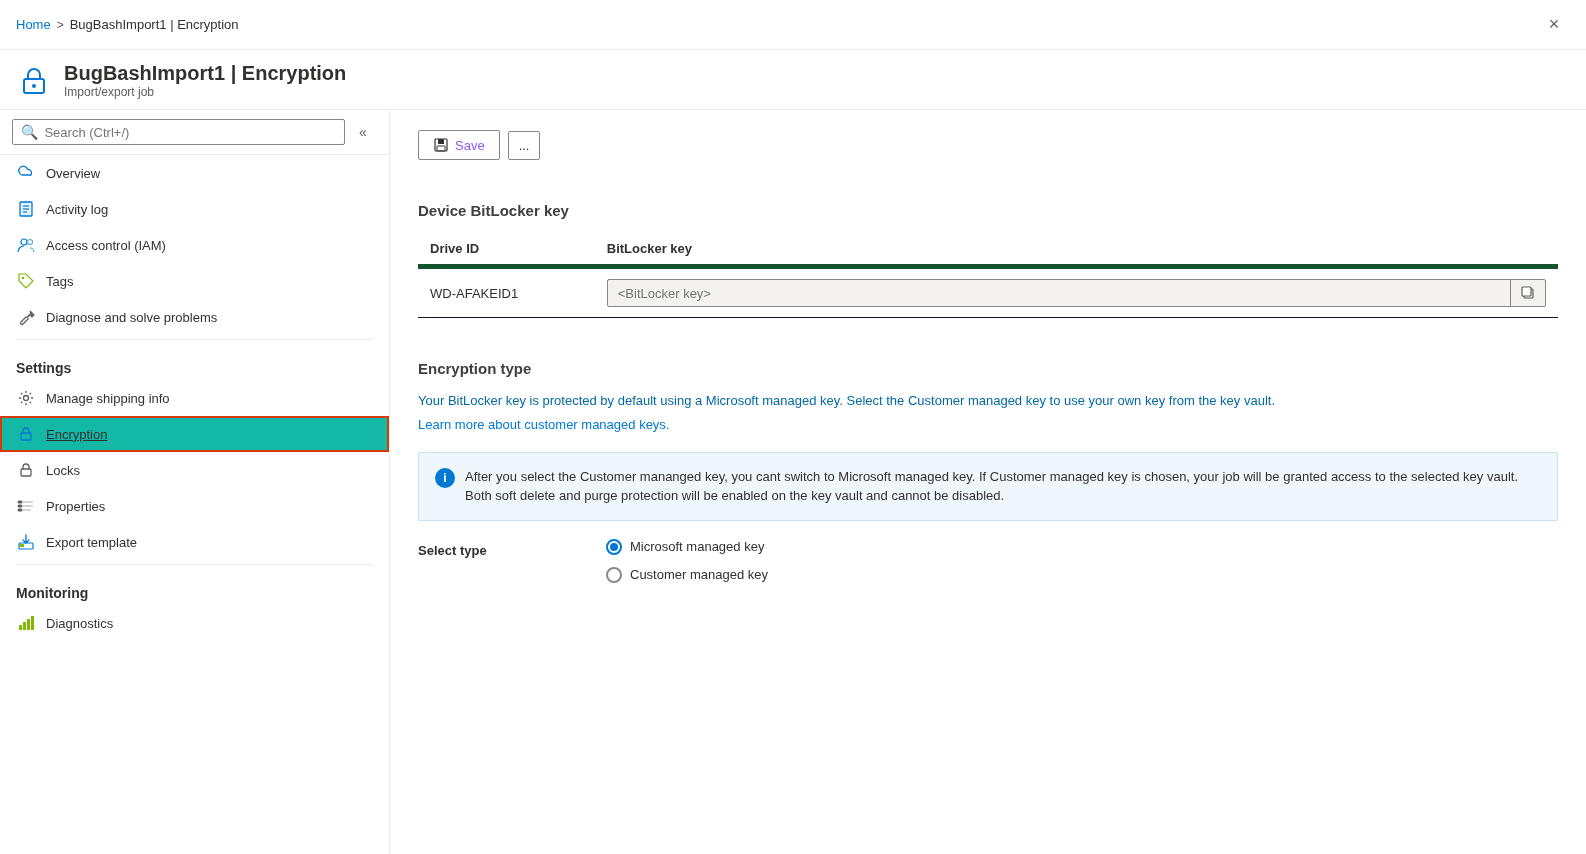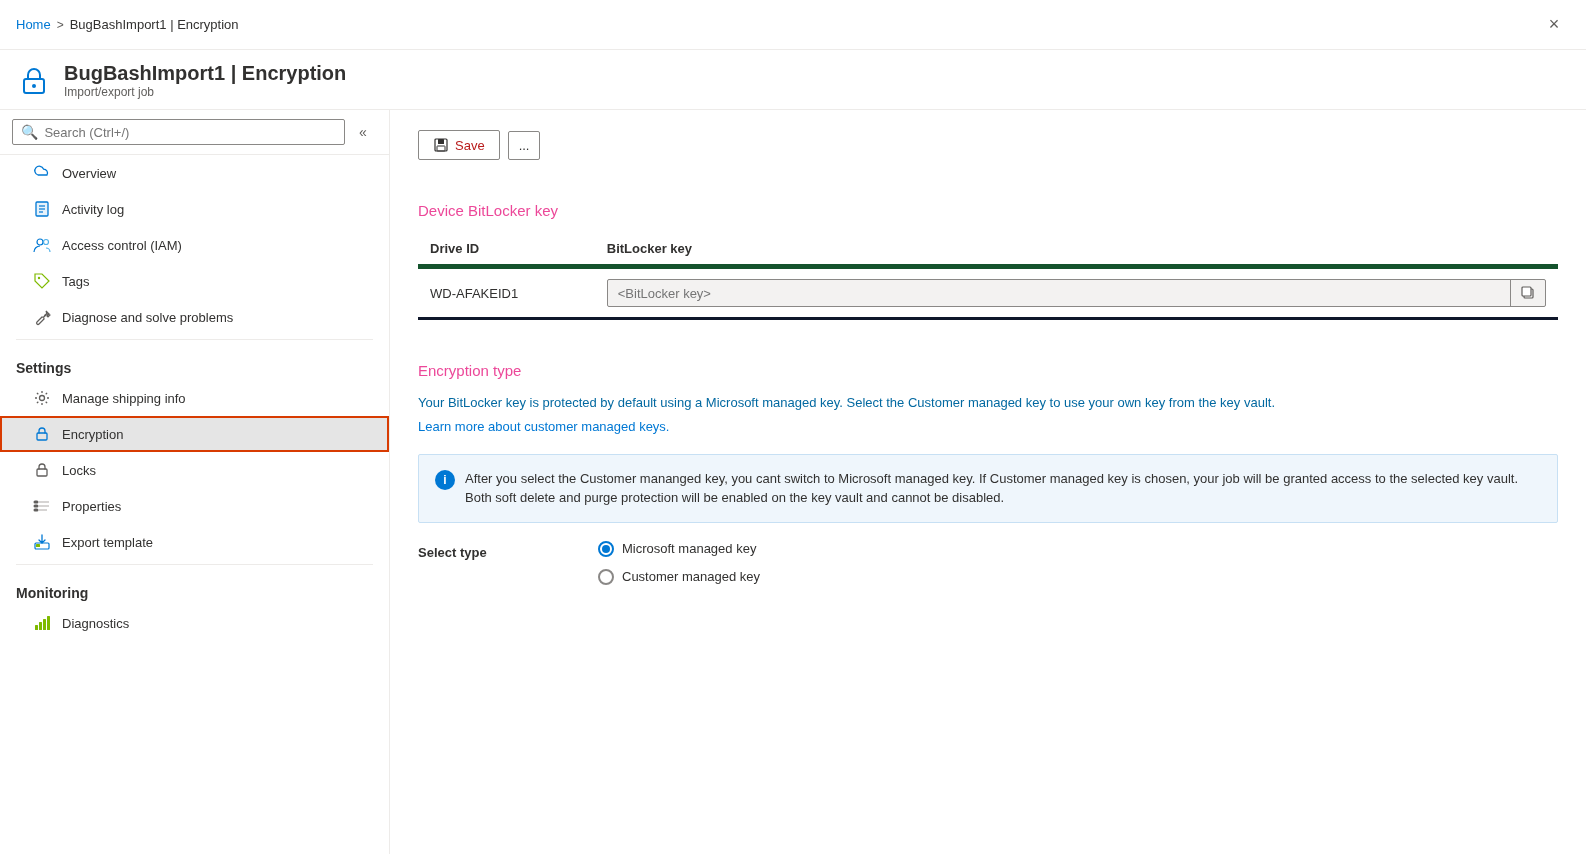--- a/index.html
+++ b/index.html
@@ -23,56 +23,56 @@
     .main-layout { display: flex; flex: 1; overflow: hidden; }
 
     
     .sidebar { width: 390px; background: #fff; border-right: 1px solid #edebe9; display: flex; flex-direction: column; overflow-y: auto; flex-shrink: 0; }
     .sidebar-search { padding: 8px 12px; border-bottom: 1px solid #edebe9; display: flex; align-items: center; gap: 4px; }
     .sidebar-search-input-wrap { flex: 1; display: flex; align-items: center; border: 1px solid #8a8886; border-radius: 2px; padding: 4px 8px; gap: 6px; background: #fff; }
     .sidebar-search-input { border: none; outline: none; font-size: 13px; width: 100%; color: #323130; }
     .sidebar-search-icon { color: #605e5c; font-size: 14px; }
     .collapse-btn { width: 28px; height: 28px; display: flex; align-items: center; justify-content: center; cursor: pointer; color: #605e5c; border: none; background: none; font-size: 14px; }
 
-    .nav-item { display: flex; align-items: center; gap: 10px; padding: 8px 32px; cursor: pointer; color: #323130; font-size: 13px; border: none; background: none; width: 100%; text-align: left; }
+    .nav-item { display: flex; align-items: center; gap: 10px; padding: 8px 16px; cursor: pointer; color: #323130; font-size: 13px; border: none; background: none; width: 100%; text-align: left; }
     .nav-item.active-selected { background: #eff6fc; outline: 1.5px solid #d83b01; }
     .nav-icon { width: 20px; height: 20px; display: flex; align-items: center; justify-content: center; flex-shrink: 0; }
     .section-header { padding: 16px 16px 4px 16px; font-size: 14px; font-weight: 700; color: #323130; }
     .section-divider { height: 1px; background: #edebe9; margin: 4px 16px; }
 
     
     .content { flex: 1; background: #fff; padding: 20px 28px; overflow-y: auto; }
     .toolbar { display: flex; align-items: center; gap: 8px; margin-bottom: 24px; }
-    .save-btn { display: flex; align-items: center; gap: 6px; padding: 6px 14px; border: 1px solid #8a8886; background: #fff; cursor: pointer; font-size: 13px; color: #b91c1c; border-radius: 2px; }
+    .save-btn { display: flex; align-items: center; gap: 6px; padding: 6px 14px; border: 1px solid #8a8886; background: #fff; cursor: pointer; font-size: 13px; color: #8b5cf6; border-radius: 2px; }
     .more-btn { padding: 6px 10px; border: 1px solid #8a8886; background: #fff; cursor: pointer; font-size: 13px; color: #323130; border-radius: 2px; }
 
-    .section-title { font-size: 15px; font-weight: 400; color: #ec4899; margin-bottom: 14px; margin-top: 42px; }
+    .section-title { font-size: 15px; font-weight: 700; color: #404040; margin-bottom: 14px; margin-top: 42px; }
 
     
     .bitlocker-table { width: 100%; border-collapse: collapse; margin-bottom: 28px; }
     .bitlocker-table th { text-align: left; font-size: 13px; font-weight: 600; padding: 8px 12px; border-bottom: 5px solid #14532d; color: #323130; }
-    .bitlocker-table td { padding: 10px 12px; border-bottom: 3px solid #0f172a; font-size: 13px; vertical-align: middle; }
+    .bitlocker-table td { padding: 10px 12px; border-bottom: 1px solid #0f172a; font-size: 13px; vertical-align: middle; }
     .bitlocker-input-wrap { display: flex; align-items: center; border: 1px solid #8a8886; background: #f3f2f1; border-radius: 2px; }
     .bitlocker-input { flex: 1; border: none; background: transparent; padding: 0 10px; font-size: 13px; color: #605e5c; outline: none; min-width: 550px; }
     .copy-btn { padding: 6px 10px; border: none; background: none; cursor: pointer; color: #605e5c; font-size: 15px; border-left: 1px solid #8a8886; }
 
     .encryption-type-section { margin-bottom: 20px; }
     .encryption-desc { font-size: 13px; color: #0369a1; line-height: 1.5; margin-bottom: 6px; }
     .learn-more-link { color: #0078d4; text-decoration: none; font-size: 13px; }
 
     
     .info-box { background: #eff6fc; border: 1px solid #c7e0f4; border-radius: 2px; padding: 14px 16px; margin: 18px 0; display: flex; align-items: flex-start; gap: 10px; }
     .info-icon { width: 20px; height: 20px; border-radius: 50%; background: #0078d4; color: #fff; display: flex; align-items: center; justify-content: center; font-size: 12px; font-weight: 700; flex-shrink: 0; margin-top: 1px; }
     .info-text { font-size: 13px; color: #323130; line-height: 1.5; }
 
     
     .select-type-section { display: flex; gap: 60px; align-items: flex-start; margin-top: 18px; }
     .select-type-label { font-size: 13px; font-weight: 600; color: #323130; min-width: 120px; padding-top: 4px; }
     .radio-group { display: flex; flex-direction: column; gap: 12px; }
-    .radio-item { display: flex; align-items: center; gap: 8px; font-size: 13px; cursor: pointer; }
+    .radio-item { display: flex; align-items: center; gap: 8px; font-size: 13px; cursor: pointer; margin-left: 8px; }
     .radio-circle { width: 16px; height: 16px; border-radius: 50%; border: 2px solid #8a8886; display: flex; align-items: center; justify-content: center; flex-shrink: 0; }
     .radio-circle.selected { border-color: #0078d4; }
     .radio-circle.selected::after { content: ''; width: 8px; height: 8px; border-radius: 50%; background: #0078d4; display: block; }
 
     
     svg { display: block; }
   </style>
 </head>
 <body>
 
@@ -168,21 +168,21 @@
     <button class="nav-item">
       <span class="nav-icon">
         <svg width="18" height="18" viewBox="0 0 18 18">
             <circle cx="9" cy="9" r="2.5" stroke="#605e5c" stroke-width="1.3" fill="none"></circle>
             <path d="M9 2v2M9 14v2M2 9h2M14 9h2M3.9 3.9l1.4 1.4M12.7 12.7l1.4 1.4M3.9 14.1l1.4-1.4M12.7 5.3l1.4-1.4" stroke="#605e5c" stroke-width="1.3"></path>
           </svg>
       </span>
       <span>Manage shipping info</span>
     </button>
 
-    <button class="nav-item active-selected" style="outline: 2px solid #d83b01; outline-offset: -2px; background: #e5e5e5;">
+    <button class="nav-item active-selected" style="outline: 2px solid #d83b01; outline-offset: -2px; background: #14b8a6; text-decoration: underline;">
       <span class="nav-icon">
         <svg width="18" height="18" viewBox="0 0 18 18">
             <rect x="4" y="8" width="10" height="7" rx="1" stroke="#0078d4" stroke-width="1.3" fill="none"></rect>
             <path d="M6 8V6a3 3 0 0 1 6 0v2" stroke="#0078d4" stroke-width="1.3" fill="none" stroke-linecap="round"></path>
           </svg>
       </span>
       <span>Encryption</span>
     </button>
 
     <button class="nav-item">

